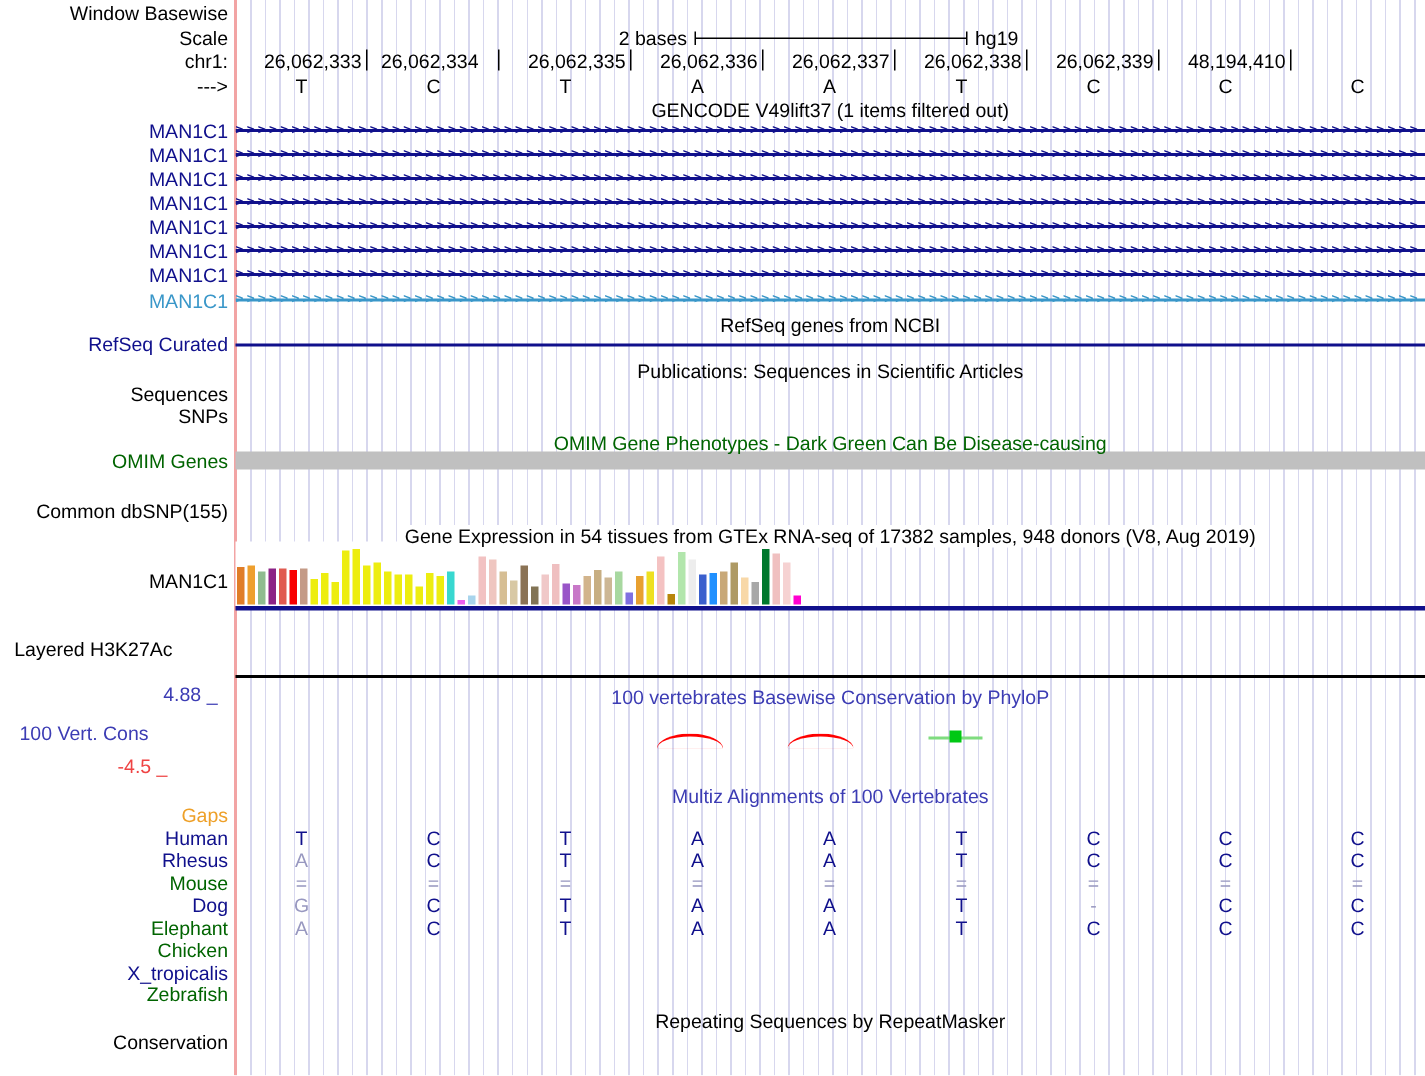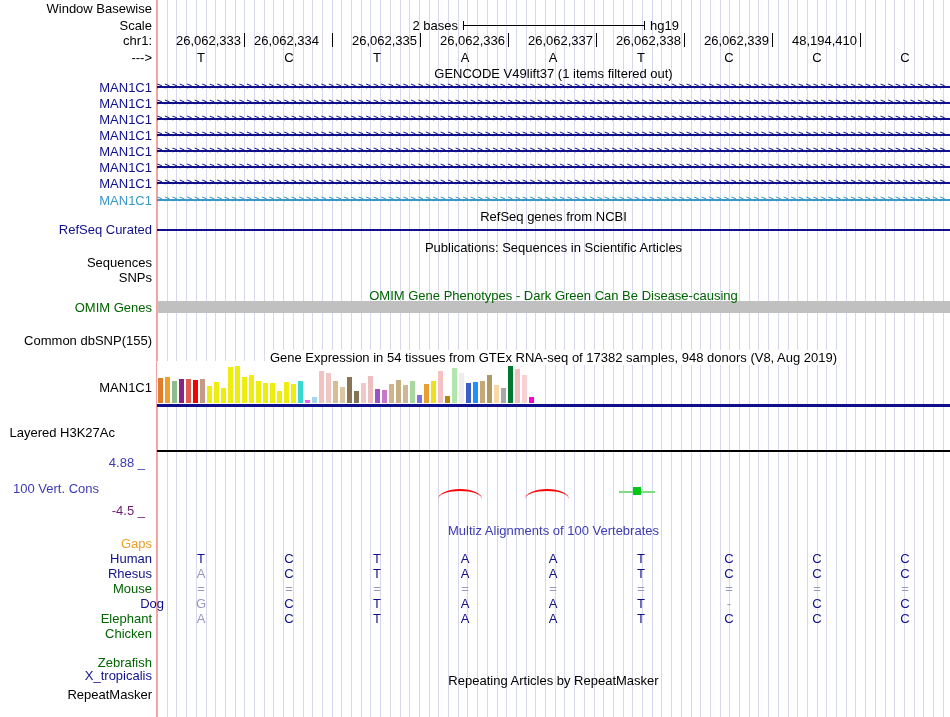--- a/index.html
+++ b/index.html
@@ -11,21 +11,21 @@
     position:absolute;left:157px;top:0;width:793px;height:717px;
     background:repeating-linear-gradient(to right,#D7D7EE 0 1px,transparent 1px 9.7px);
     z-index:0;
   }
   .pink-line{position:absolute;left:156px;top:0;width:2px;height:717px;background:#F2A4A4;z-index:1;}
   .lbl{position:absolute;left:0;width:152px;text-align:right;white-space:nowrap;line-height:15px;z-index:3;}
   .title{position:absolute;left:157px;width:793px;text-align:center;white-space:nowrap;line-height:15px;z-index:3;}
   .navy{color:#10108C;}
   .green{color:#006400;}
   .tblue{color:#3C3CB4;}
-  .dred{color:#701a75;}
+  .dred{color:#ef4444;text-align:center;}
   .lblue{color:#3A97C9;}
   .orange{color:#EEA028;}
   .dim{color:#9898C0;}
   .hline{position:absolute;left:157px;width:793px;z-index:2;}
   .wp-row{position:absolute;left:157px;width:793px;top:1px;display:flex;justify-content:center;gap:18px;line-height:15px;z-index:3;white-space:nowrap;}
   .scale-bar{position:absolute;left:463px;top:21px;width:180px;height:9px;border-left:1px solid #000;border-right:1px solid #000;
     background:linear-gradient(#000,#000) 0 50%/100% 1px no-repeat;z-index:3;}
   .ruler-num{position:absolute;width:96px;text-align:right;top:33px;line-height:15px;z-index:3;}
   .ruler-tick{position:absolute;top:33px;width:1px;height:14px;background:#000;z-index:3;}
   .base-cell{position:absolute;width:88px;text-align:center;top:50px;line-height:15px;z-index:3;}
@@ -204,20 +204,21 @@
       <div class="gtex-bar" style="left: 358px; height: 34px; background: rgb(240, 192, 192);"></div>
       <div class="gtex-bar" style="left: 365px; height: 28px; background: rgb(246, 210, 210);"></div>
       <div class="gtex-bar" style="left: 372px; height: 6px; background: rgb(255, 0, 208);"></div>
     </div>
   <div class="hline" style="top:404px;height:3px;background:#10108C"></div>
 
   <div class="lbl" style="top:425px;width:115px">Layered H3K27Ac</div>
   <div class="hline" style="top:450px;height:2px;background:#000"></div>
 
   <div class="lbl tblue" style="top:455px;left:45px;width:100px">4.88 _</div>
+  <div class="title tblue" style="top:457px">100 vertebrates Basewise Conservation by PhyloP</div>
   <div class="lbl tblue" style="top:481px;width:99px">100 Vert. Cons</div>
   <div id="cons-marks">
       <div class="cons-arc" style="left: 438px; top: 489px;"></div>
       <div class="cons-arc" style="left: 525px; top: 489px;"></div>
       <div class="cons-gline" style="left: 619px; top: 491px;"></div>
       <div class="cons-gsq" style="left: 633px; top: 487px;"></div>
     </div>
   <div class="lbl dred" style="top:503px;left:45px;width:100px">-4.5 _</div>
 
   <div class="title tblue" style="top:523px">Multiz Alignments of 100 Vertebrates</div>
@@ -246,40 +247,40 @@
       <div class="lbl green" style="top: 581px; line-height: 16px;">Mouse</div>
       <div class="mz-cell dim" style="left: 157px; top: 581px;">=</div>
       <div class="mz-cell dim" style="left: 245px; top: 581px;">=</div>
       <div class="mz-cell dim" style="left: 333px; top: 581px;">=</div>
       <div class="mz-cell dim" style="left: 421px; top: 581px;">=</div>
       <div class="mz-cell dim" style="left: 509px; top: 581px;">=</div>
       <div class="mz-cell dim" style="left: 597px; top: 581px;">=</div>
       <div class="mz-cell dim" style="left: 685px; top: 581px;">=</div>
       <div class="mz-cell dim" style="left: 773px; top: 581px;">=</div>
       <div class="mz-cell dim" style="left: 861px; top: 581px;">=</div>
-      <div class="lbl navy" style="top: 596px; line-height: 16px; margin-left: 12px;">Dog</div>
+      <div class="lbl navy" style="top: 596px; line-height: 16px;">Dog</div>
       <div class="mz-cell dim" style="left: 157px; top: 596px;">G</div>
       <div class="mz-cell navy" style="left: 245px; top: 596px;">C</div>
       <div class="mz-cell navy" style="left: 333px; top: 596px;">T</div>
       <div class="mz-cell navy" style="left: 421px; top: 596px;">A</div>
       <div class="mz-cell navy" style="left: 509px; top: 596px;">A</div>
       <div class="mz-cell navy" style="left: 597px; top: 596px;">T</div>
       <div class="mz-cell dim" style="left: 685px; top: 596px;">-</div>
       <div class="mz-cell navy" style="left: 773px; top: 596px;">C</div>
       <div class="mz-cell navy" style="left: 861px; top: 596px;">C</div>
       <div class="lbl green" style="top: 611px; line-height: 16px;">Elephant</div>
       <div class="mz-cell dim" style="left: 157px; top: 611px;">A</div>
       <div class="mz-cell navy" style="left: 245px; top: 611px;">C</div>
       <div class="mz-cell navy" style="left: 333px; top: 611px;">T</div>
       <div class="mz-cell navy" style="left: 421px; top: 611px;">A</div>
       <div class="mz-cell navy" style="left: 509px; top: 611px;">A</div>
       <div class="mz-cell navy" style="left: 597px; top: 611px;">T</div>
       <div class="mz-cell navy" style="left: 685px; top: 611px;">C</div>
       <div class="mz-cell navy" style="left: 773px; top: 611px;">C</div>
       <div class="mz-cell navy" style="left: 861px; top: 611px;">C</div>
       <div class="lbl green" style="top: 626px; line-height: 16px;">Chicken</div>
-      <div class="lbl navy" style="top: 668px; line-height: 16px;">X_tropicalis</div>
+      <div class="lbl navy" style="top: 641px; line-height: 16px;">X_tropicalis</div>
       <div class="lbl green" style="top: 655px; line-height: 16px;">Zebrafish</div>
     </div>
 
-  <div class="title" style="top:673px">Repeating Articles by RepeatMasker</div>
-  <div class="lbl" style="top:687px">RepeatMasker</div>
+  <div class="title" style="top:673px">Repeating Sequences by RepeatMasker</div>
+  <div class="lbl" style="top:687px">Conservation</div>
 </div>
 
 </body></html>

